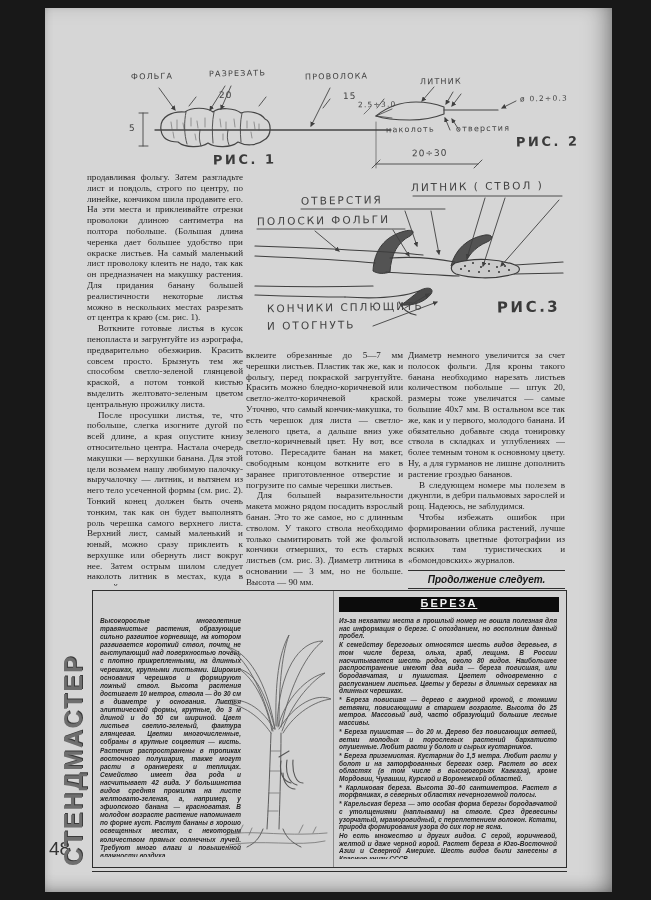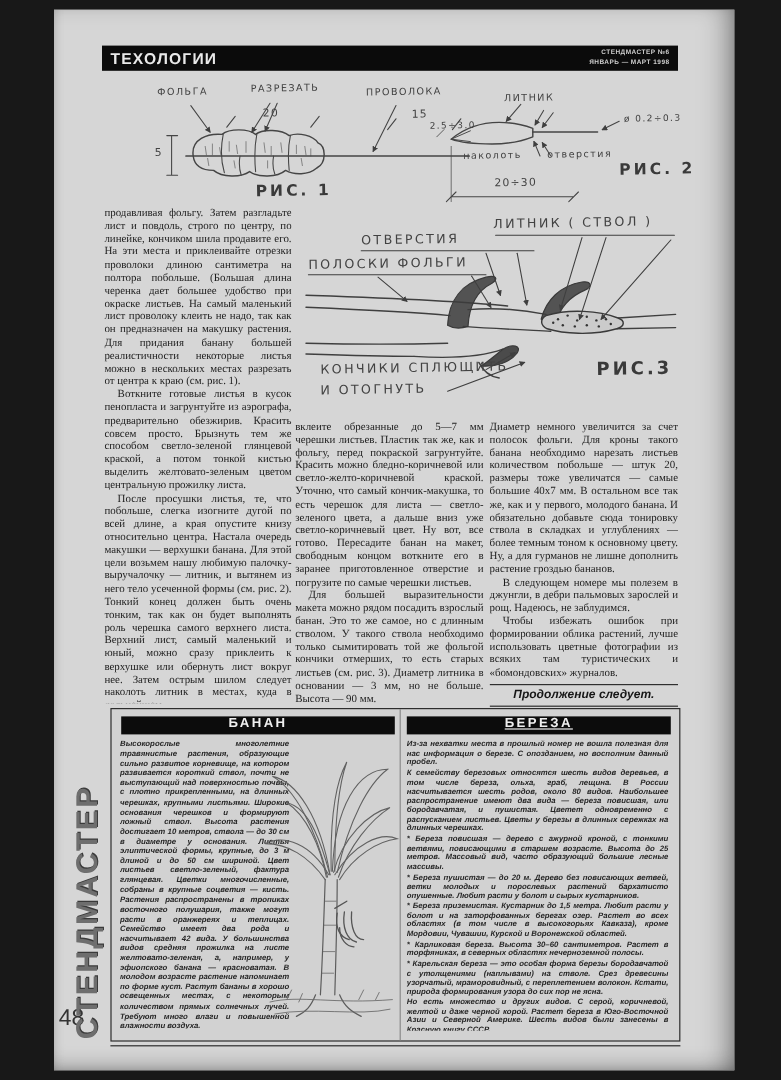--- a/index.html
+++ b/index.html
@@ -57,27 +57,20 @@
   <defs>
     <marker id="ah" viewBox="0 0 10 10" refX="8" refY="5" markerWidth="5.5" markerHeight="5.5" orient="auto-start-reverse">
       <path d="M0,0 L10,5 L0,10 z" fill="#3f3f3f"></path>
     </marker>
   </defs>
 </svg>
 
 <div class="stage">
  <div class="paper">
 
-  <div class="header-bar">
-    <span class="hdr-section">ТЕХОЛОГИИ</span>
-    <span class="hdr-right">
-      <span>СТЕНДМАСТЕР №6</span><br>
-      <span>ЯНВАРЬ — МАРТ 1998</span>
-    </span>
-  </div>
 
   <div class="fig fig1">
     <svg class="figsvg" width="272" height="112" viewBox="0 0 272 112">
       <g>
         <path d="M30 64 H266" fill="none" stroke="#454545" stroke-width="1.4" stroke-linecap="round"></path>
       </g>
       <g fill="none" stroke="#454545" stroke-width="1.2" stroke-linecap="round" stroke-linejoin="round">
         <path d="M36,64 C34,50 48,45 60,46 C66,41 82,41 88,46 C94,41 110,42 116,47 C124,44 136,47 140,53 C147,56 147,70 139,74 C132,80 120,80 113,76 C106,82 90,82 83,77 C76,82 60,82 53,76 C42,76 37,72 36,64 Z"></path>
         <path stroke-width="0.9" d="M61,46 C59,56 59,68 62,78 M89,46 C87,56 87,66 88,77 M117,47 C115,56 115,66 116,76 M75,64 C74,70 74,74 76,80 M103,64 C102,70 102,74 104,79"></path>
         <path stroke-width="0.6" opacity="0.8" d="M46,56 l1,7 M52,54 l0,9 M58,57 l1,6 M66,52 l0,8 M72,55 l1,7 M80,52 l0,9 M95,53 l1,8 M101,56 l0,7 M109,53 l1,8 M122,55 l0,7 M129,56 l1,7 M134,58 l0,6 M48,66 l1,6 M70,68 l1,6 M98,68 l0,6 M126,66 l1,6"></path>
@@ -195,21 +188,20 @@
     <p>Для большей выразительности макета можно рядом посадить взрослый банан. Это то же самое, но с длинным стволом. У такого ствола необходимо только сымитировать той же фольгой кончики отмерших, то есть старых листьев (см. рис. 3). Диаметр литника в основании — 3 мм, но не больше. Высота — 90 мм.</p>
   </div>
   <div class="col col3">
     <p class="first">Диаметр немного увеличится за счет полосок фольги. Для кроны такого банана необходимо нарезать листьев количеством побольше — штук 20, размеры тоже увеличатся — самые большие 40х7 мм. В остальном все так же, как и у первого, молодого банана. И обязательно добавьте сюда тонировку ствола в складках и углублениях — более темным тоном к основному цвету. Ну, а для гурманов не лишне дополнить растение гроздью бананов.</p>
     <p>В следующем номере мы полезем в джунгли, в дебри пальмовых зарослей и рощ. Надеюсь, не заблудимся.</p>
     <p>Чтобы избежать ошибок при формировании облика растений, лучше использовать цветные фотографии из всяких там туристических и «бомондовских» журналов.</p>
     <div class="continued">Продолжение следует.</div>
   </div>
 
   <div class="infobox">
-    <div class="panel-title title-banana">БАНАН</div>
     <div class="panel-title title-birch">БЕРЕЗА</div>
     <div class="vdivider"></div>
 
     <div class="panel-text text-banana">
       <p>Высокорослые многолетние травянистые растения, образующие сильно развитое корневище, на котором развивается короткий ствол, почти не выступающий над поверхностью почвы, с плотно прикрепленными, на длинных черешках, крупными листьями. Широкие основания черешков и формируют ложный ствол. Высота растения достигает 10 метров, ствола — до 30 см в диаметре у основания. Листья элиптической формы, крупные, до 3 м длиной и до 50 см шириной. Цвет листьев светло-зеленый, фактура глянцевая. Цветки многочисленные, собраны в крупные соцветия — кисть. Растения распространены в тропиках восточного полушария, также могут расти в оранжереях и теплицах. Семейство имеет два рода и насчитывает 42 вида. У большинства видов средняя прожилка на листе желтовато-зеленая, а, например, у эфиопского банана — красноватая. В молодом возрасте растение напоминает по форме куст. Растут бананы в хорошо освещенных местах, с некоторым количеством прямых солнечных лучей. Требуют много влаги и повышенной влажности воздуха.</p>
     </div>
 
     <svg class="banana-art" width="114" height="250" viewBox="0 0 114 250">
       <g fill="none" stroke="#616161" stroke-width="0.9" stroke-linecap="round">
         <path d="M56,118 C48,70 28,40 8,36 C26,46 44,78 54,120"></path>

